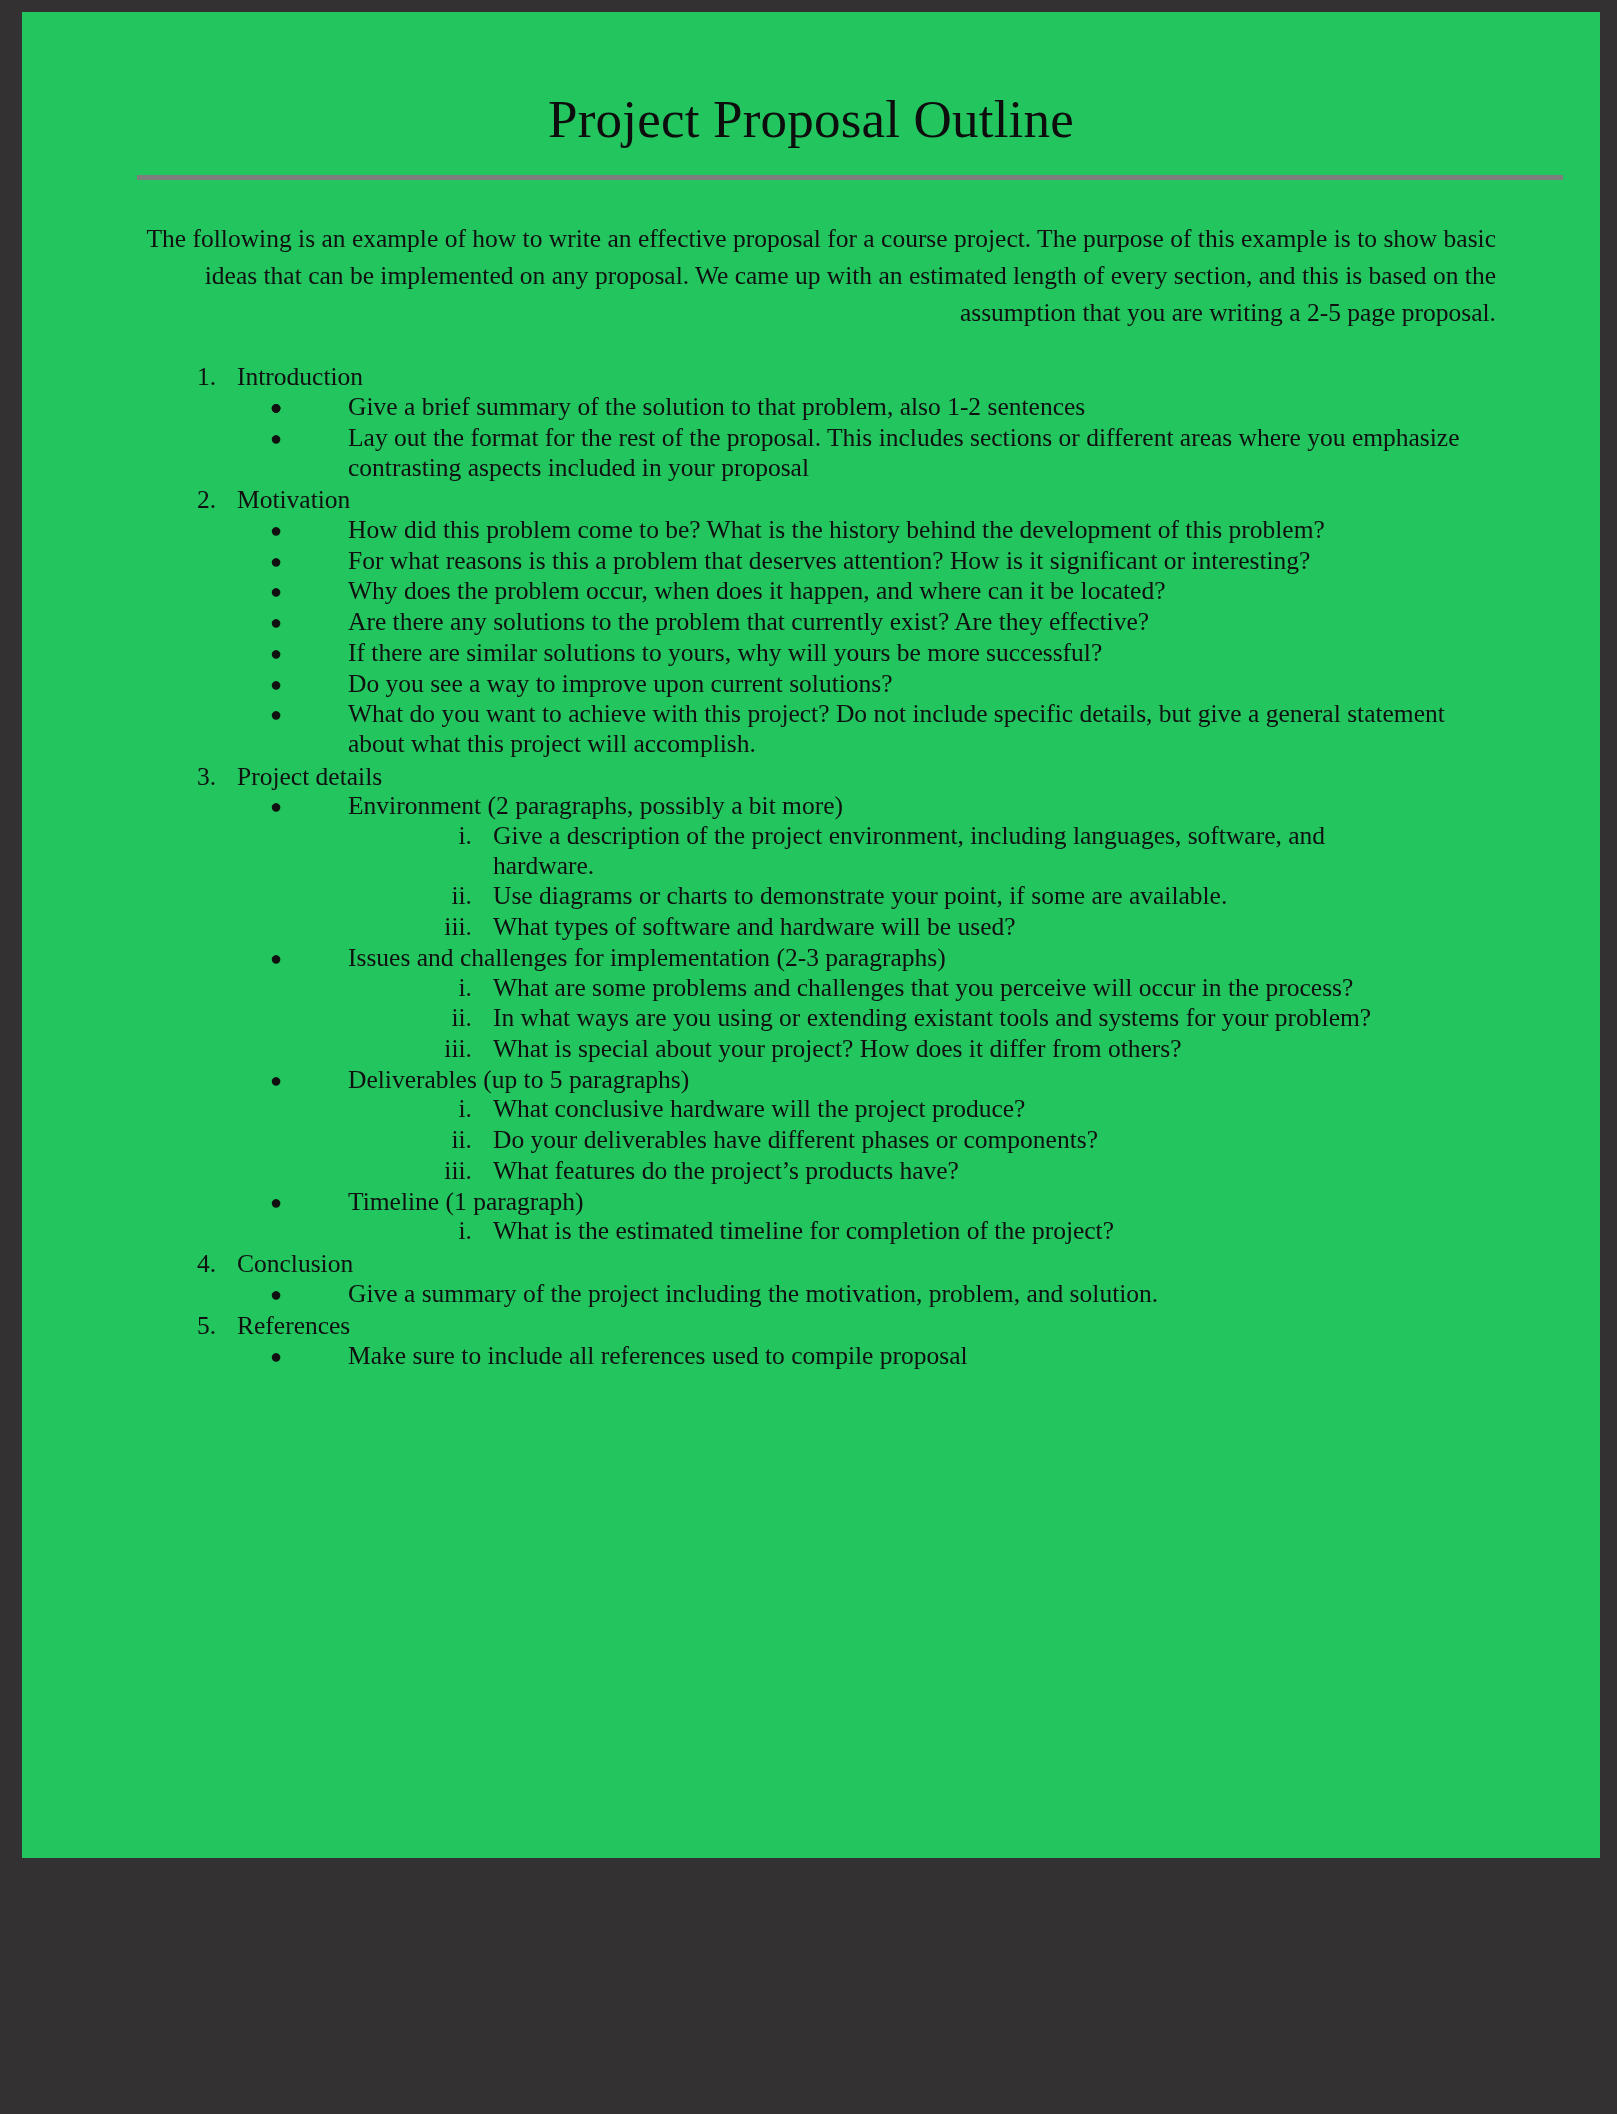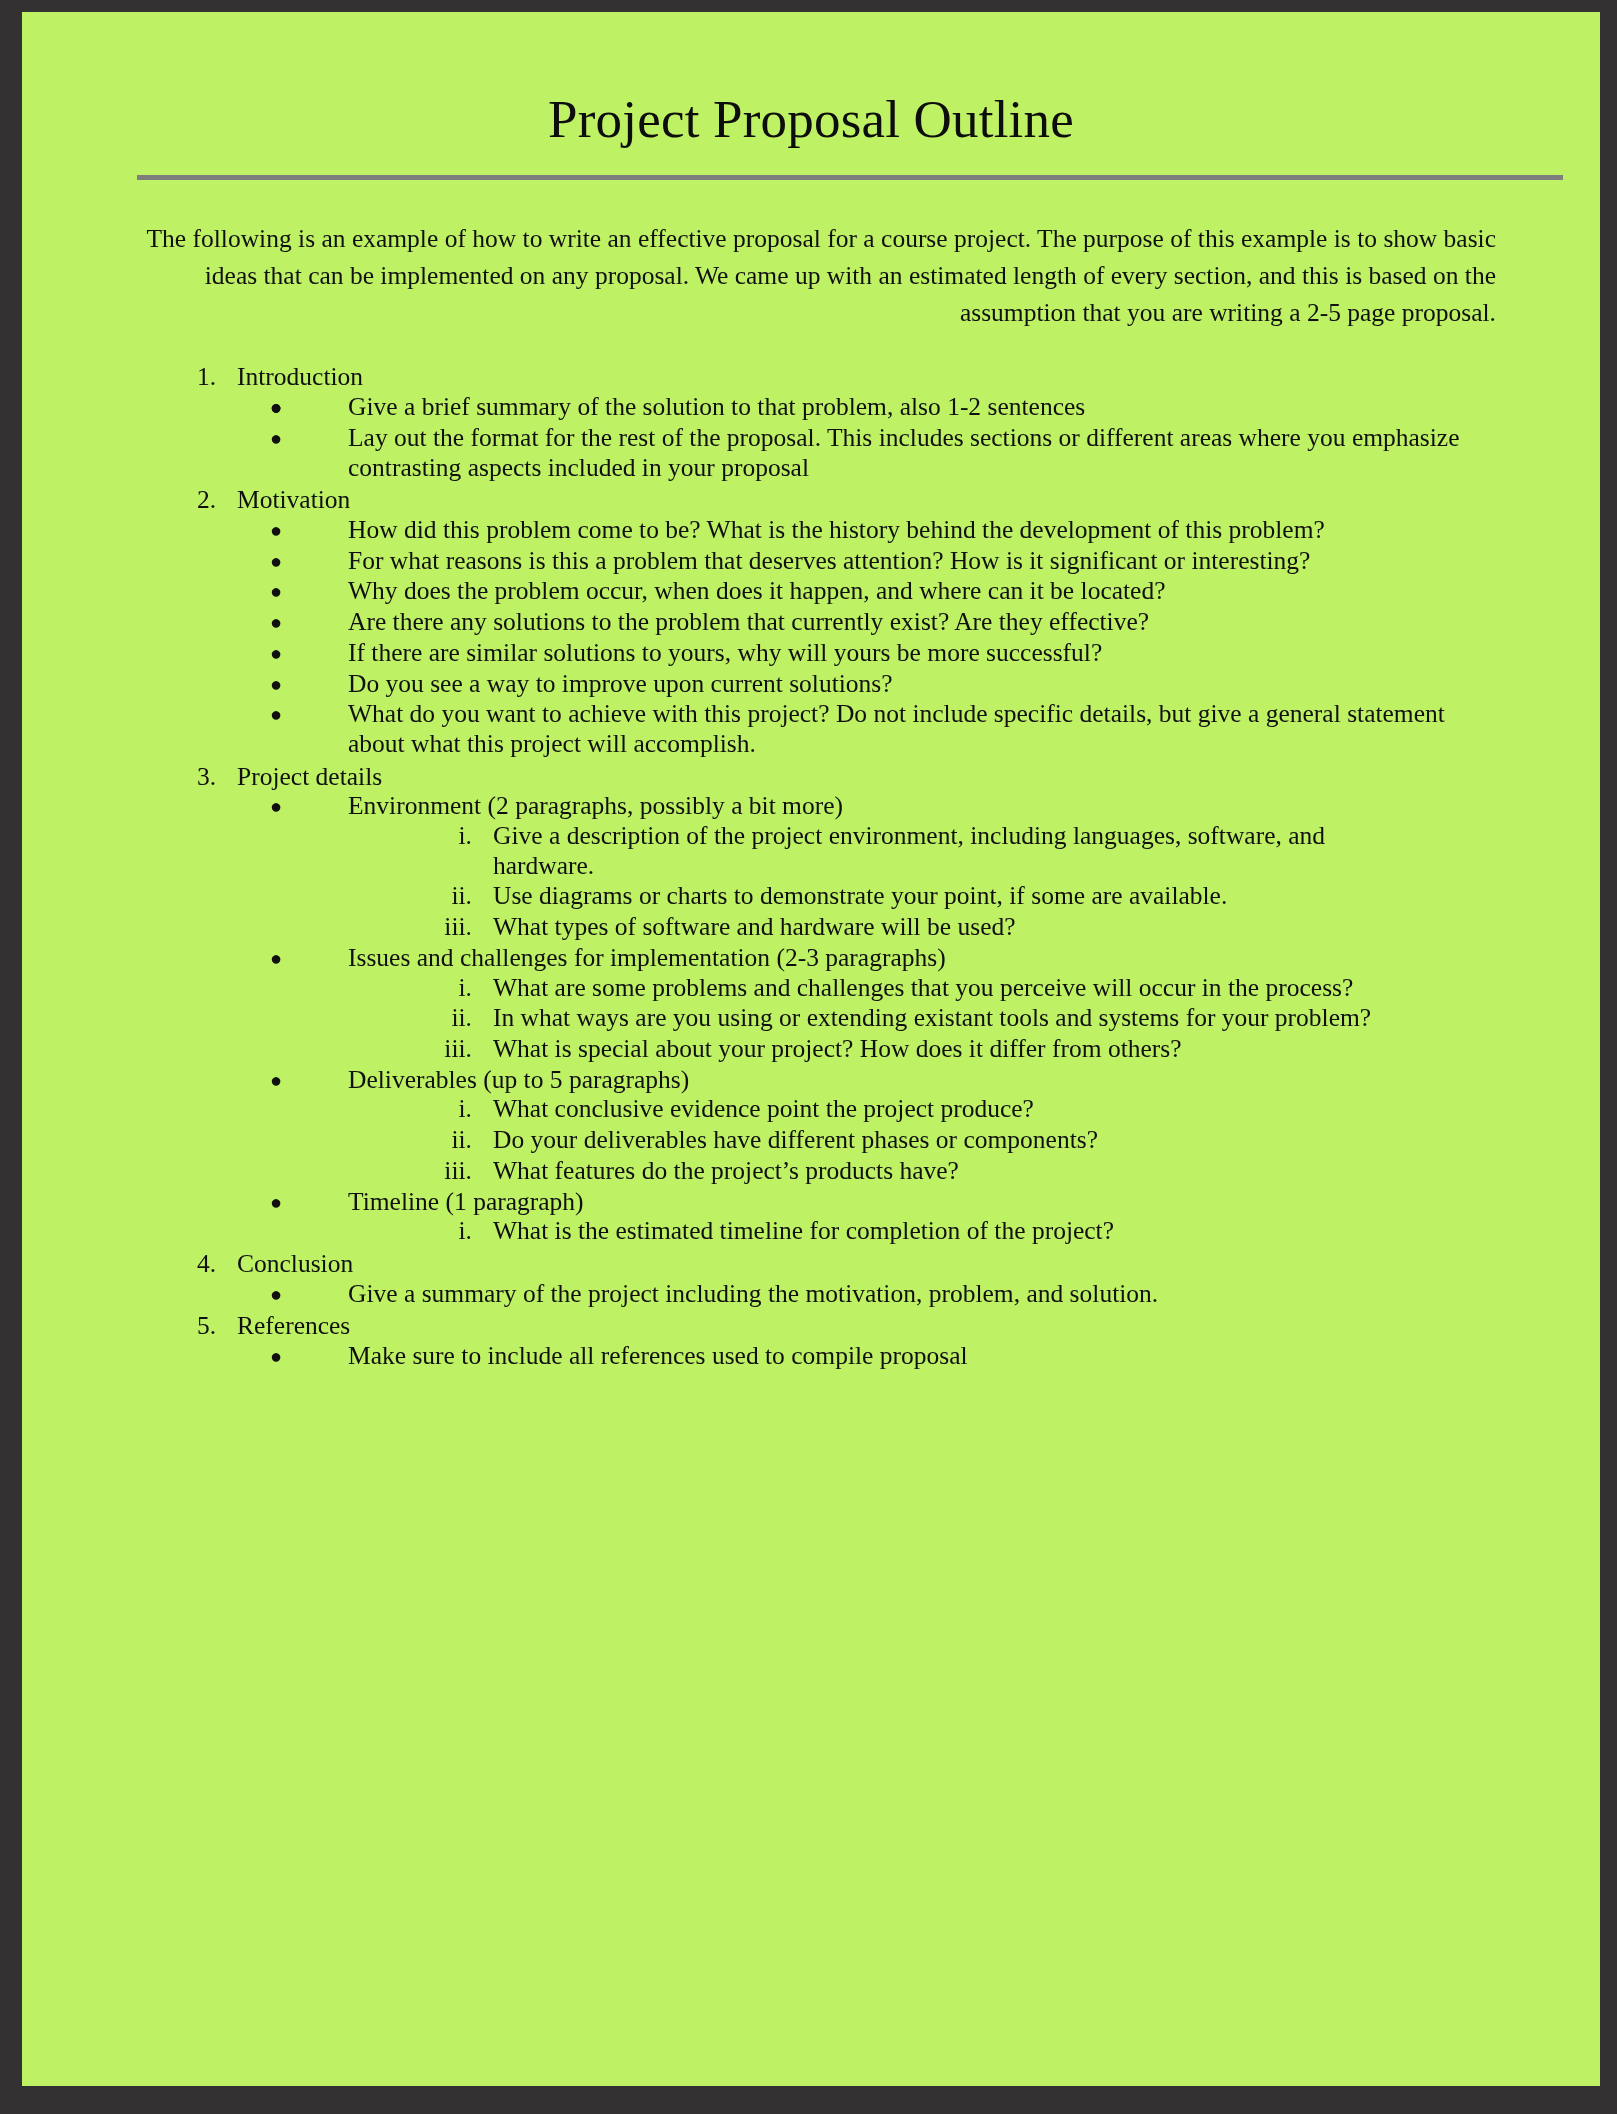--- a/index.html
+++ b/index.html
@@ -23,22 +23,22 @@
     background: #333132;
     box-sizing: border-box;
   }
 
   
   .page {
     position: absolute;
     left: 22px;
     top: 12px;
     width: 1578px;
-    height: 2074px;
-    background: #bef264;
+    height: 1846px;
+    background: #22c55e;
     box-sizing: border-box;
     overflow: hidden;
   }
 
   .page-inner {
     position: absolute;
     left: 0;
     top: 0;
     width: 1578px;
     padding: 0;
@@ -261,21 +261,21 @@
                     <span class="lvl3-text">What is special about your project? How does it differ from others?</span>
                   </li>
                 </ol>
               </li>
               <li class="lvl2-item">
                 <span class="lvl2-marker">●</span>
                 <span class="lvl2-text">Deliverables (up to 5 paragraphs)</span>
                 <ol class="lvl3-list">
                   <li class="lvl3-item">
                     <span class="lvl3-marker">i.</span>
-                    <span class="lvl3-text">What conclusive evidence point the project produce?</span>
+                    <span class="lvl3-text">What conclusive hardware will the project produce?</span>
                   </li>
                   <li class="lvl3-item">
                     <span class="lvl3-marker">ii.</span>
                     <span class="lvl3-text">Do your deliverables have different phases or components?</span>
                   </li>
                   <li class="lvl3-item">
                     <span class="lvl3-marker">iii.</span>
                     <span class="lvl3-text">What features do the project’s products have?</span>
                   </li>
                 </ol>

